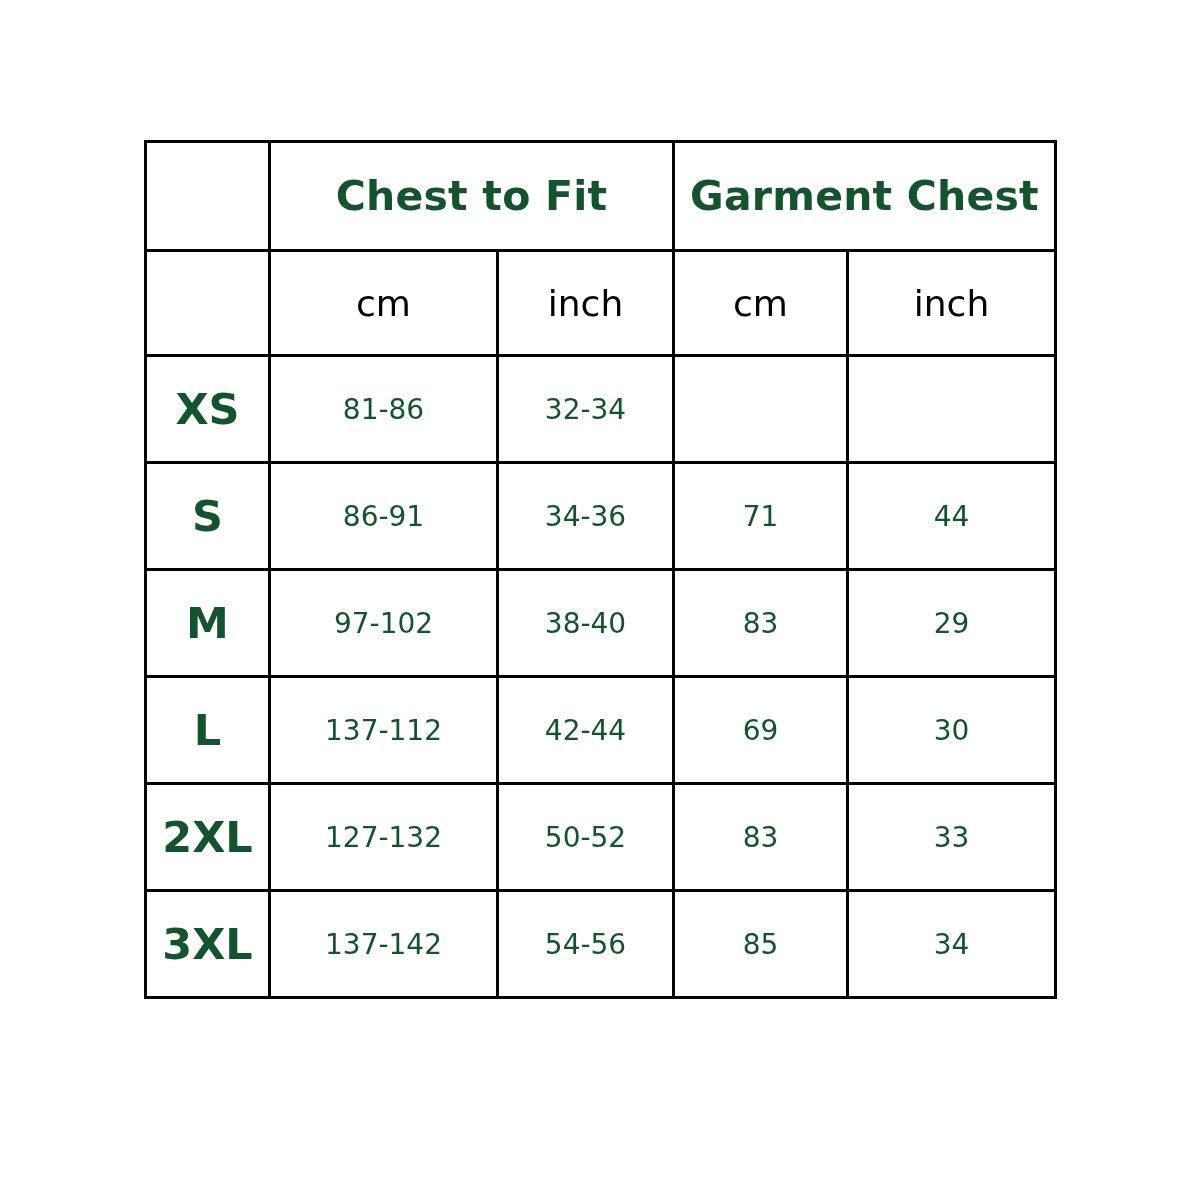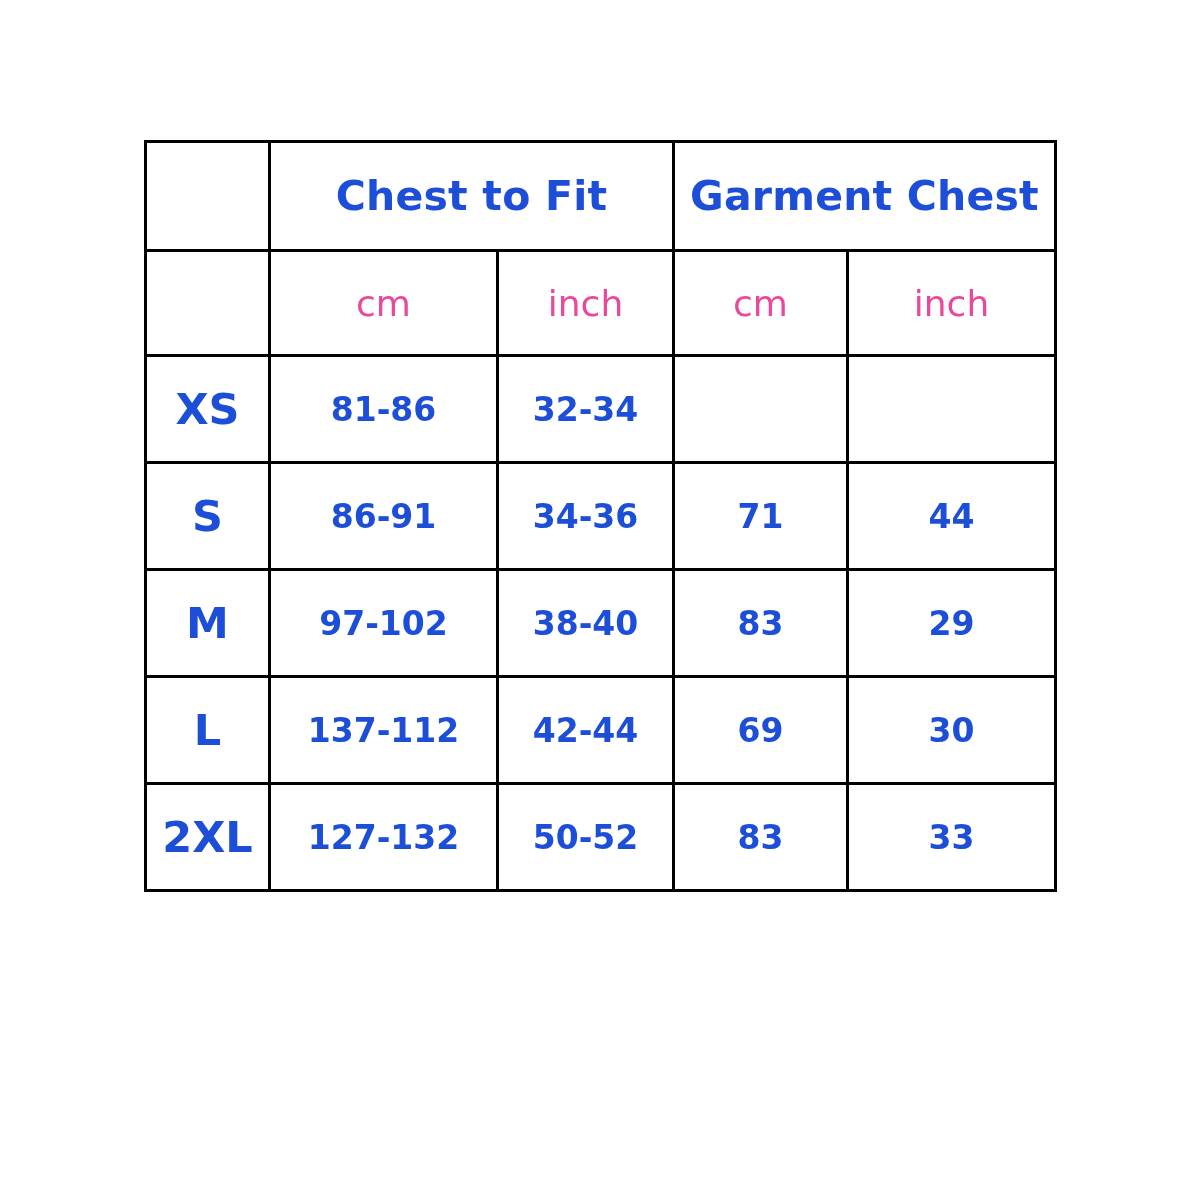--- a/index.html
+++ b/index.html
@@ -25,21 +25,21 @@
   }
   table.size-chart {
     border-collapse: collapse;
     table-layout: fixed;
     width: 910px;
   }
   table.size-chart td {
     border: 3px solid #000000;
     text-align: center;
     vertical-align: middle;
-    color: #1d4ed8;
+    color: #14532d;
     background: #ffffff;
   }
   
   col.c-size   { width: 124px; }
   col.c-cm1    { width: 228px; }
   col.c-in1    { width: 176px; }
   col.c-cm2    { width: 174px; }
   col.c-in2    { width: 208px; }
 
   
@@ -52,27 +52,27 @@
     height: 104px;
     font-size: 41px;
     font-weight: bold;
     letter-spacing: 0.2px;
   }
   
   tr.unit-row td.unit {
     height: 100px;
     font-size: 36px;
     font-weight: normal;
-    color: #ec4899;
+    color: #000000;
   }
   
   tr.data-row td {
     height: 102px;
-    font-size: 33px;
-    font-weight: bold;
+    font-size: 28px;
+    font-weight: normal;
   }
   tr.data-row td.size-label {
     font-weight: bold;
     font-size: 43px;
   }
   td.empty { }
 </style>
 </head>
 <body>
 
@@ -128,16 +128,23 @@
           <td>69</td>
           <td>30</td>
         </tr>
         <tr class="data-row">
           <td class="size-label">2XL</td>
           <td>127-132</td>
           <td>50-52</td>
           <td>83</td>
           <td>33</td>
         </tr>
+        <tr class="data-row">
+          <td class="size-label">3XL</td>
+          <td>137-142</td>
+          <td>54-56</td>
+          <td>85</td>
+          <td>34</td>
+        </tr>
       </tbody>
     </table>
   </div>
 </div>
 
 </body></html>

